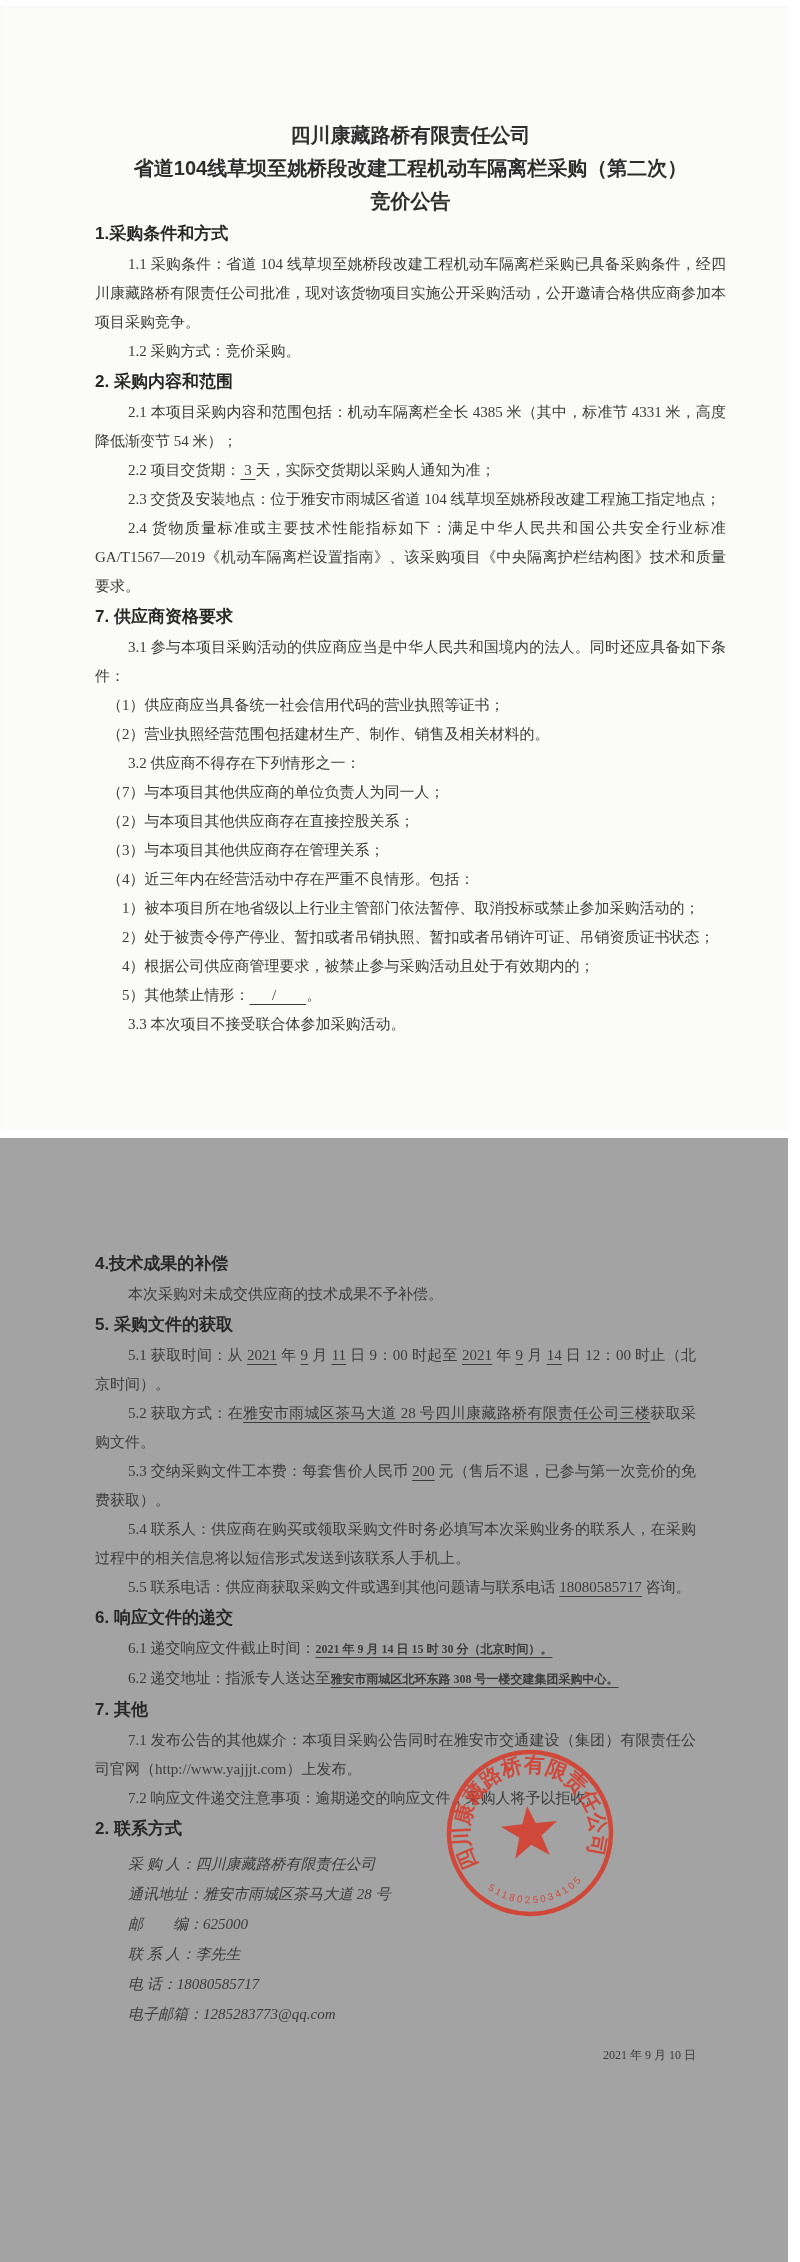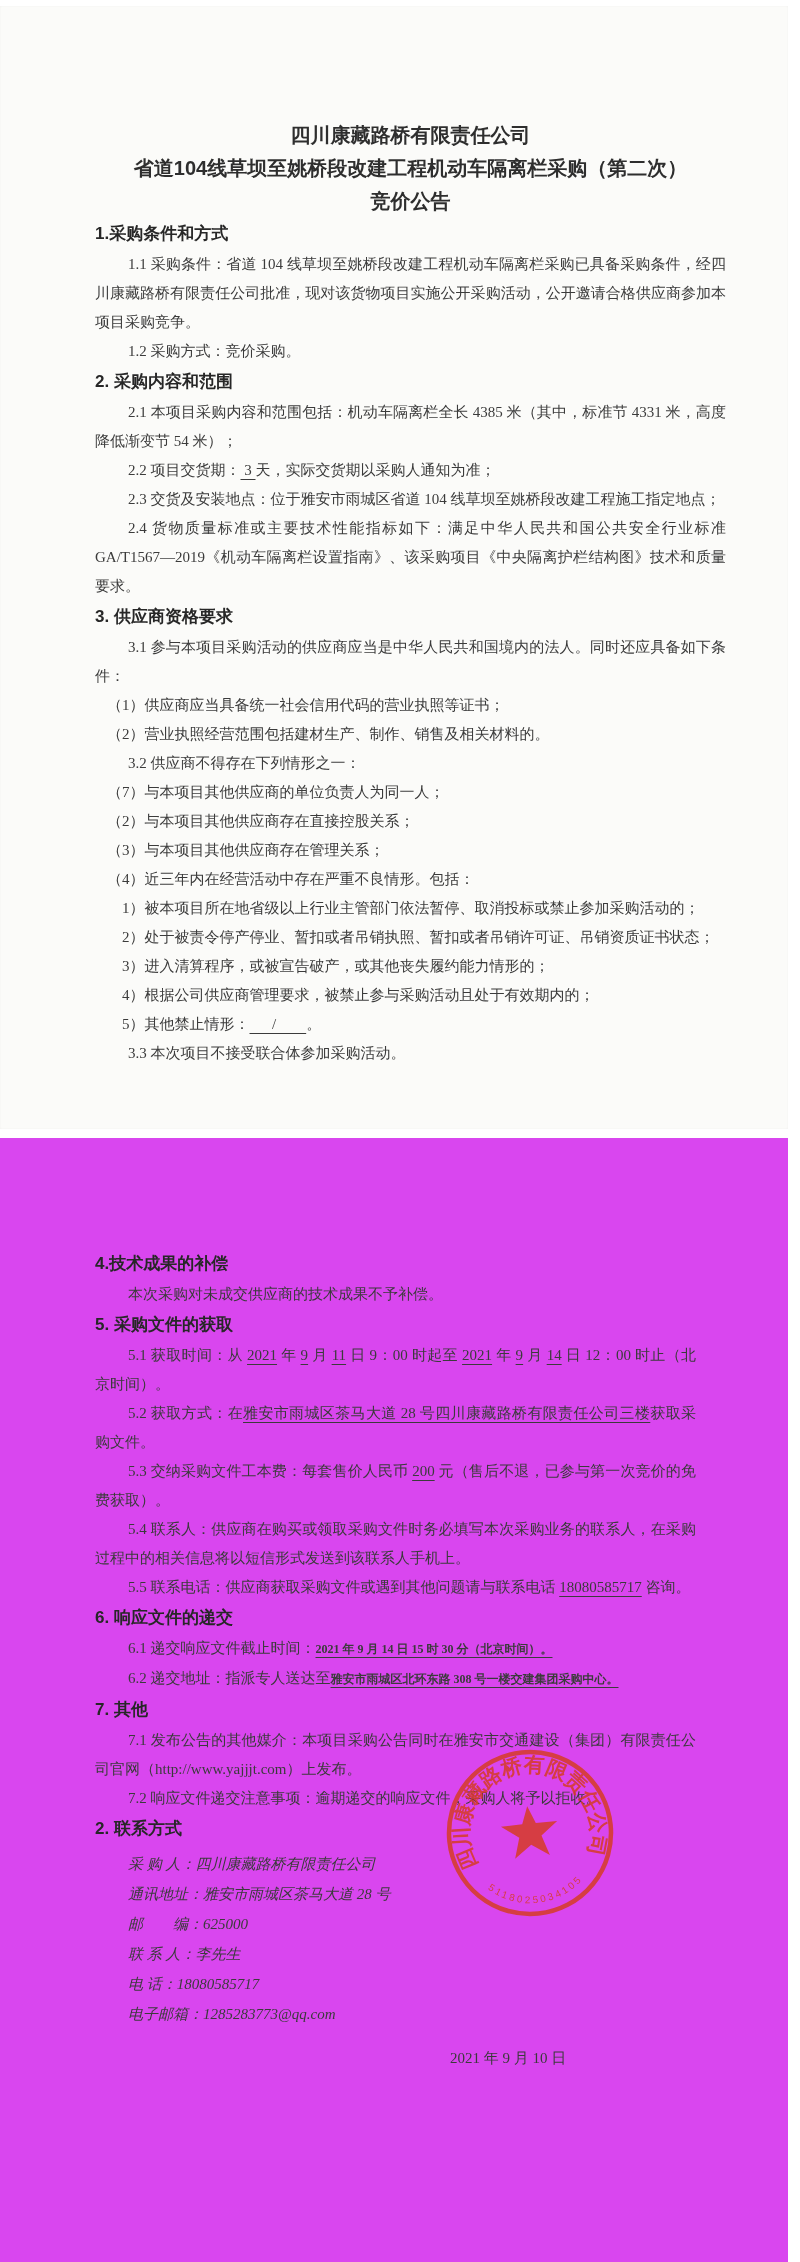--- a/index.html
+++ b/index.html
@@ -1,67 +1,66 @@
 <!DOCTYPE html>
 <html><head>
 <meta charset="utf-8">
 <style>
   html,body{margin:0;padding:0;background:#ffffff;}
   body{width:800px;font-family:"Liberation Serif","DejaVu Serif",serif;color:#3b3b3b;}
   .page{box-sizing:border-box;width:788px;position:relative;overflow:hidden;}
   .page-1{height:1123px;margin-top:6px;background:#fbfbf9;padding:113px 62px 0 95px;
           box-shadow:0 0 2px rgba(0,0,0,.06) inset;}
   .page-gap{height:9px;background:#ffffff;}
-  .page-2{height:1124px;background:#d946ef;padding:110px 92px 0 95px;}
+  .page-2{height:1124px;background:#a3a3a3;padding:110px 92px 0 95px;}
   .doc-title{font-family:"Liberation Sans","DejaVu Sans",sans-serif;font-weight:bold;
              color:#2e2e2e;font-size:20px;line-height:33px;text-align:center;margin:0;}
   h2.sec{font-family:"Liberation Sans","DejaVu Sans",sans-serif;font-weight:bold;
          color:#272727;font-size:17px;line-height:32px;margin:0;}
   p.cl{font-size:15px;line-height:29px;margin:0;text-align:justify;text-indent:2.2em;}
   p.paren{text-indent:0.8em;}
   p.subnum{text-indent:1.8em;}
   .mt10{margin-top:10px;}.mt8{margin-top:8px;}.mt6{margin-top:6px;}
   .mt4{margin-top:4px;}.mt3{margin-top:3px;}.mt2{margin-top:2px;}
   .u{text-decoration:underline;text-underline-offset:4px;}
   .b{font-weight:bold;font-size:12px;}
   .contact{margin-left:33px;margin-top:4px;font-size:15px;}
   .contact .row{line-height:30px;margin:0;font-style:italic;}
-  .issue-date{font-size:15px;line-height:29px;margin-left:355px;}
+  .issue-date{font-size:12px;line-height:29px;margin-left:355px;text-align:right;}
   .seal{position:absolute;left:440px;top:605px;width:180px;height:180px;opacity:.88;}
 </style>
 </head>
 <body>
 
 <div class="page page-1">
   <h1 class="doc-title">四川康藏路桥有限责任公司</h1>
   <h1 class="doc-title">省道104线草坝至姚桥段改建工程机动车隔离栏采购（第二次）</h1>
   <h1 class="doc-title">竞价公告</h1>
 
   <h2 class="sec mt8">1.采购条件和方式</h2>
   <p class="cl mt10"><span>1.1 采购条件：省道 104 线草坝至姚桥段改建工程机动车隔离栏采购已具备采购条件，经四川康藏路桥有限责任公司批准，现对该货物项目实施公开采购活动，公开邀请合格供应商参加本项目采购竞争。</span></p>
   <p class="cl"><span>1.2 采购方式：竞价采购。</span></p>
 
   <h2 class="sec mt3">2. 采购内容和范围</h2>
   <p class="cl"><span>2.1 本项目采购内容和范围包括：机动车隔离栏全长 4385 米（其中，标准节 4331 米，高度降低渐变节 54 米）；</span></p>
   <p class="cl"><span>2.2 项目交货期：</span><span class="u"> 3 </span><span>天，实际交货期以采购人通知为准；</span></p>
   <p class="cl"><span>2.3 交货及安装地点：位于雅安市雨城区省道 104 线草坝至姚桥段改建工程施工指定地点；</span></p>
   <p class="cl"><span>2.4 货物质量标准或主要技术性能指标如下：满足中华人民共和国公共安全行业标准 GA/T1567—2019《机动车隔离栏设置指南》、该采购项目《中央隔离护栏结构图》技术和质量要求。</span></p>
 
-  <h2 class="sec">3. 供应商资格要求</h2>
+  <h2 class="sec">7. 供应商资格要求</h2>
   <p class="cl mt4"><span>3.1 参与本项目采购活动的供应商应当是中华人民共和国境内的法人。同时还应具备如下条件：</span></p>
   <p class="cl paren mt4"><span>（1）供应商应当具备统一社会信用代码的营业执照等证书；</span></p>
   <p class="cl paren"><span>（2）营业执照经营范围包括建材生产、制作、销售及相关材料的。</span></p>
   <p class="cl"><span>3.2 供应商不得存在下列情形之一：</span></p>
   <p class="cl paren mt2"><span>（7）与本项目其他供应商的单位负责人为同一人；</span></p>
   <p class="cl paren"><span>（2）与本项目其他供应商存在直接控股关系；</span></p>
   <p class="cl paren"><span>（3）与本项目其他供应商存在管理关系；</span></p>
   <p class="cl paren"><span>（4）近三年内在经营活动中存在严重不良情形。包括：</span></p>
   <p class="cl subnum mt4"><span>1）被本项目所在地省级以上行业主管部门依法暂停、取消投标或禁止参加采购活动的；</span></p>
   <p class="cl subnum"><span>2）处于被责令停产停业、暂扣或者吊销执照、暂扣或者吊销许可证、吊销资质证书状态；</span></p>
-  <p class="cl subnum"><span>3）进入清算程序，或被宣告破产，或其他丧失履约能力情形的；</span></p>
   <p class="cl subnum"><span>4）根据公司供应商管理要求，被禁止参与采购活动且处于有效期内的；</span></p>
   <p class="cl subnum"><span>5）其他禁止情形：</span><span class="u">&nbsp;&nbsp;&nbsp;&nbsp;&nbsp;&nbsp;/&nbsp;&nbsp;&nbsp;&nbsp;&nbsp;&nbsp;&nbsp;&nbsp;</span><span>。</span></p>
   <p class="cl mt2"><span>3.3 本次项目不接受联合体参加采购活动。</span></p>
 </div>
 
 <div class="page-gap"></div>
 
 <div class="page page-2">
   <h2 class="sec">4.技术成果的补偿</h2>
   <p class="cl mt10"><span>本次采购对未成交供应商的技术成果不予补偿。</span></p>

